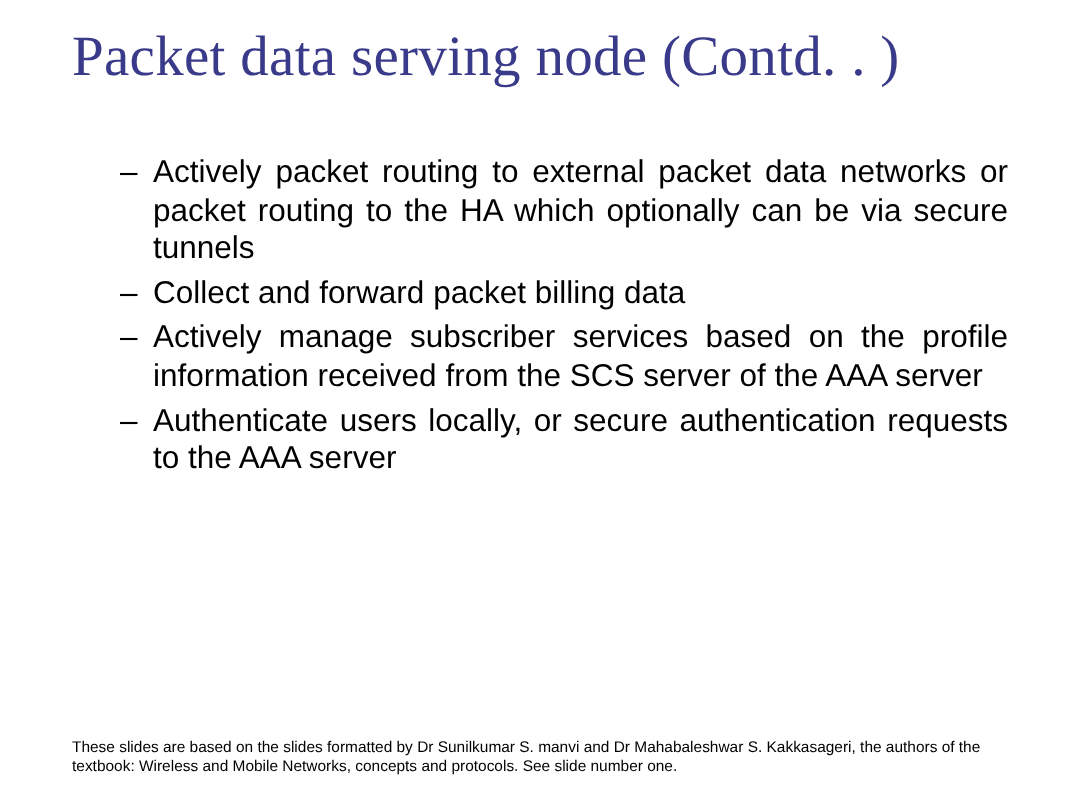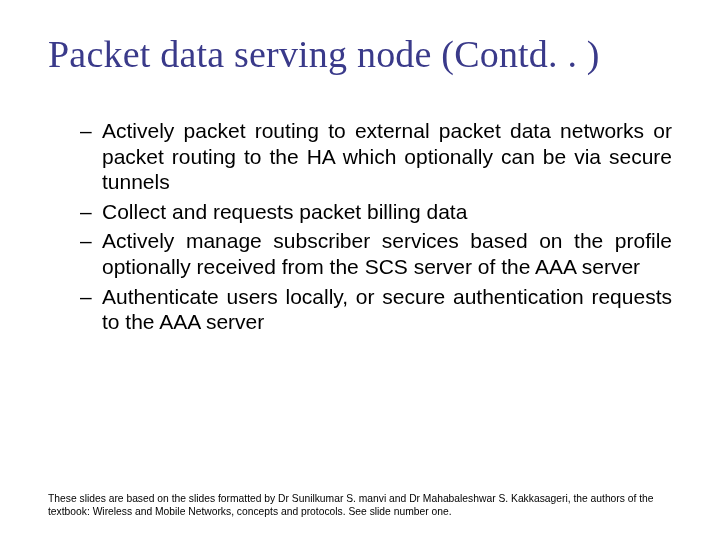--- a/index.html
+++ b/index.html
@@ -6,21 +6,21 @@
   html, body { width: 720px; height: 540px; }
   body {
     background: #ffffff;
     font-family: Arial, Helvetica, sans-serif;
     position: relative;
     overflow: hidden;
   }
   .slide {
     width: 720px;
     height: 540px;
-    padding: 32px 48px 0 48px;
+    padding: 16px 48px 0 48px;
     position: relative;
   }
   .title {
     font-family: "Times New Roman", Times, serif;
     font-size: 38px;
     color: #3a3a8a;
     font-weight: 400;
     margin-bottom: 42px;
     letter-spacing: 0.2px;
   }
@@ -58,25 +58,25 @@
 <div class="slide">
   <h1 class="title">Packet data serving node (Contd. . )</h1>
 
   <ul class="bullets">
     <li>
       <span class="dash">–</span>
       <span>Actively packet routing to external packet data networks or packet routing to the HA which optionally can be via secure tunnels</span>
     </li>
     <li>
       <span class="dash">–</span>
-      <span>Collect and requests packet billing data</span>
+      <span>Collect and forward packet billing data</span>
     </li>
     <li>
       <span class="dash">–</span>
-      <span>Actively manage subscriber services based on the profile optionally received from the SCS server of the AAA server</span>
+      <span>Actively manage subscriber services based on the profile information received from the SCS server of the AAA server</span>
     </li>
     <li>
       <span class="dash">–</span>
       <span>Authenticate users locally, or secure authentication requests to the AAA server</span>
     </li>
   </ul>
 
   <div class="footer">These slides are based on the slides formatted by Dr Sunilkumar S. manvi and Dr Mahabaleshwar S. Kakkasageri, the authors of the textbook: Wireless and Mobile Networks, concepts and protocols. See slide number one.</div>
 </div>
 

